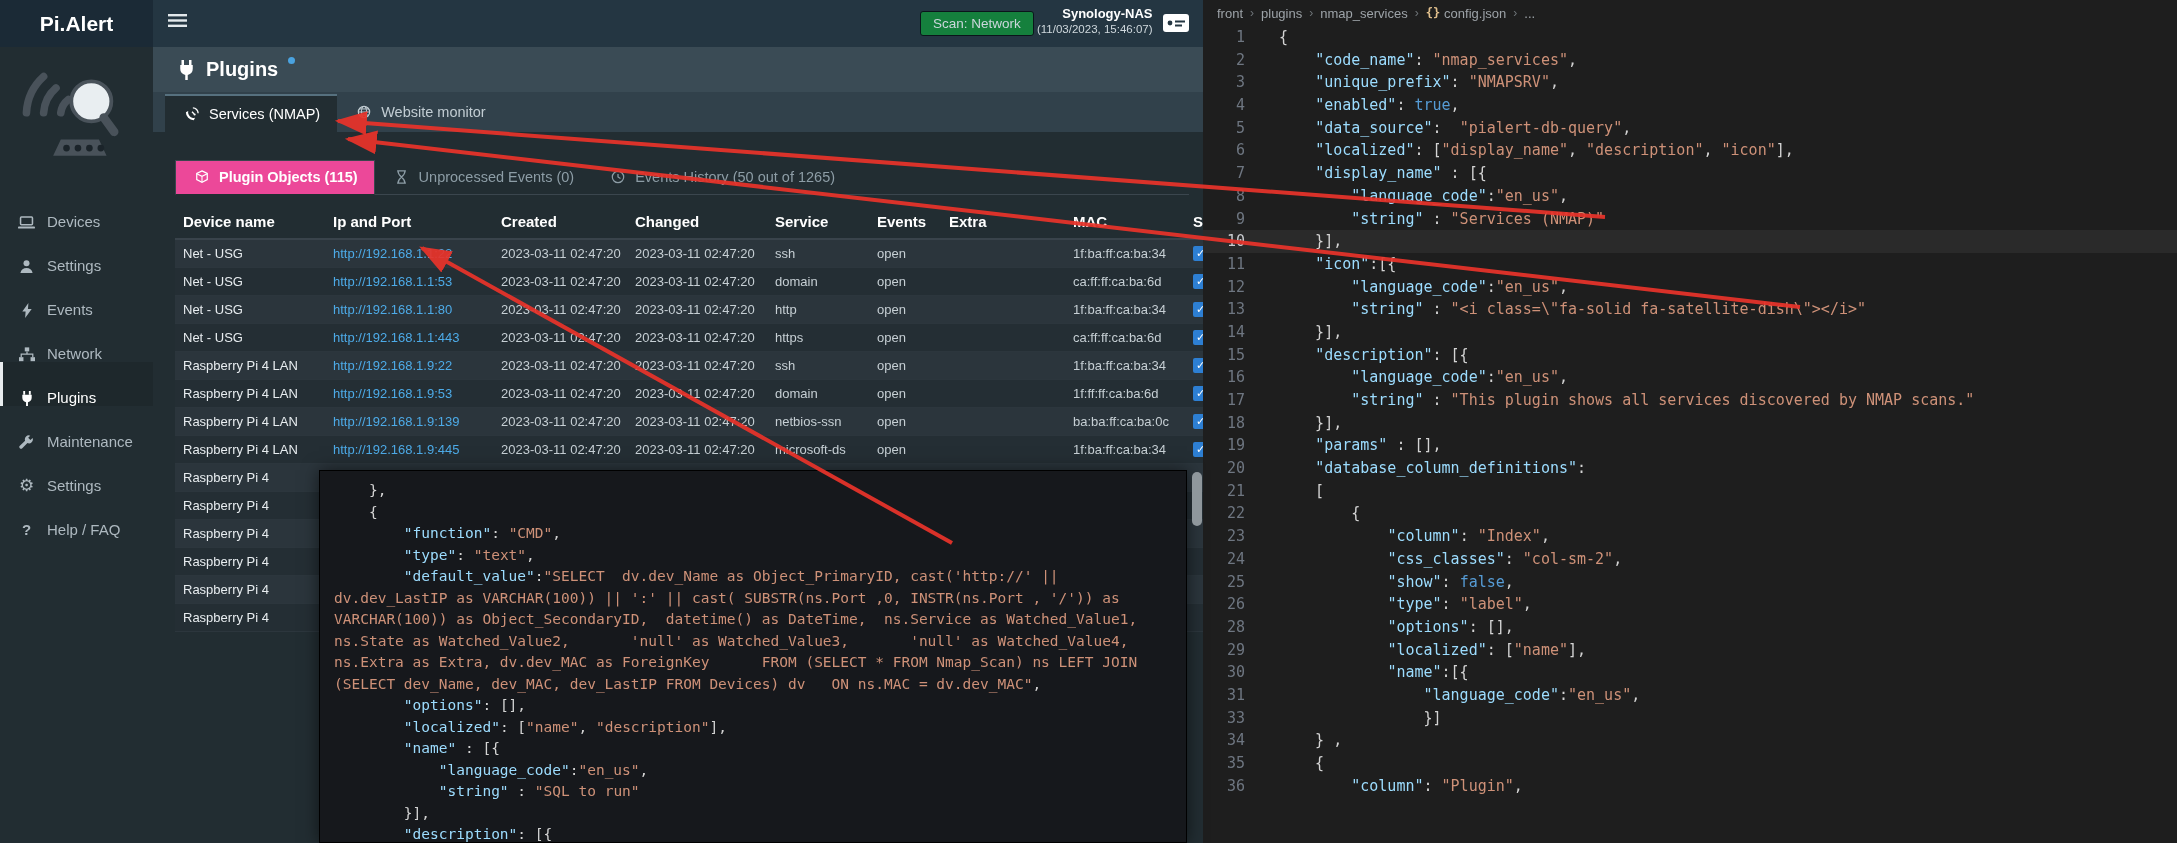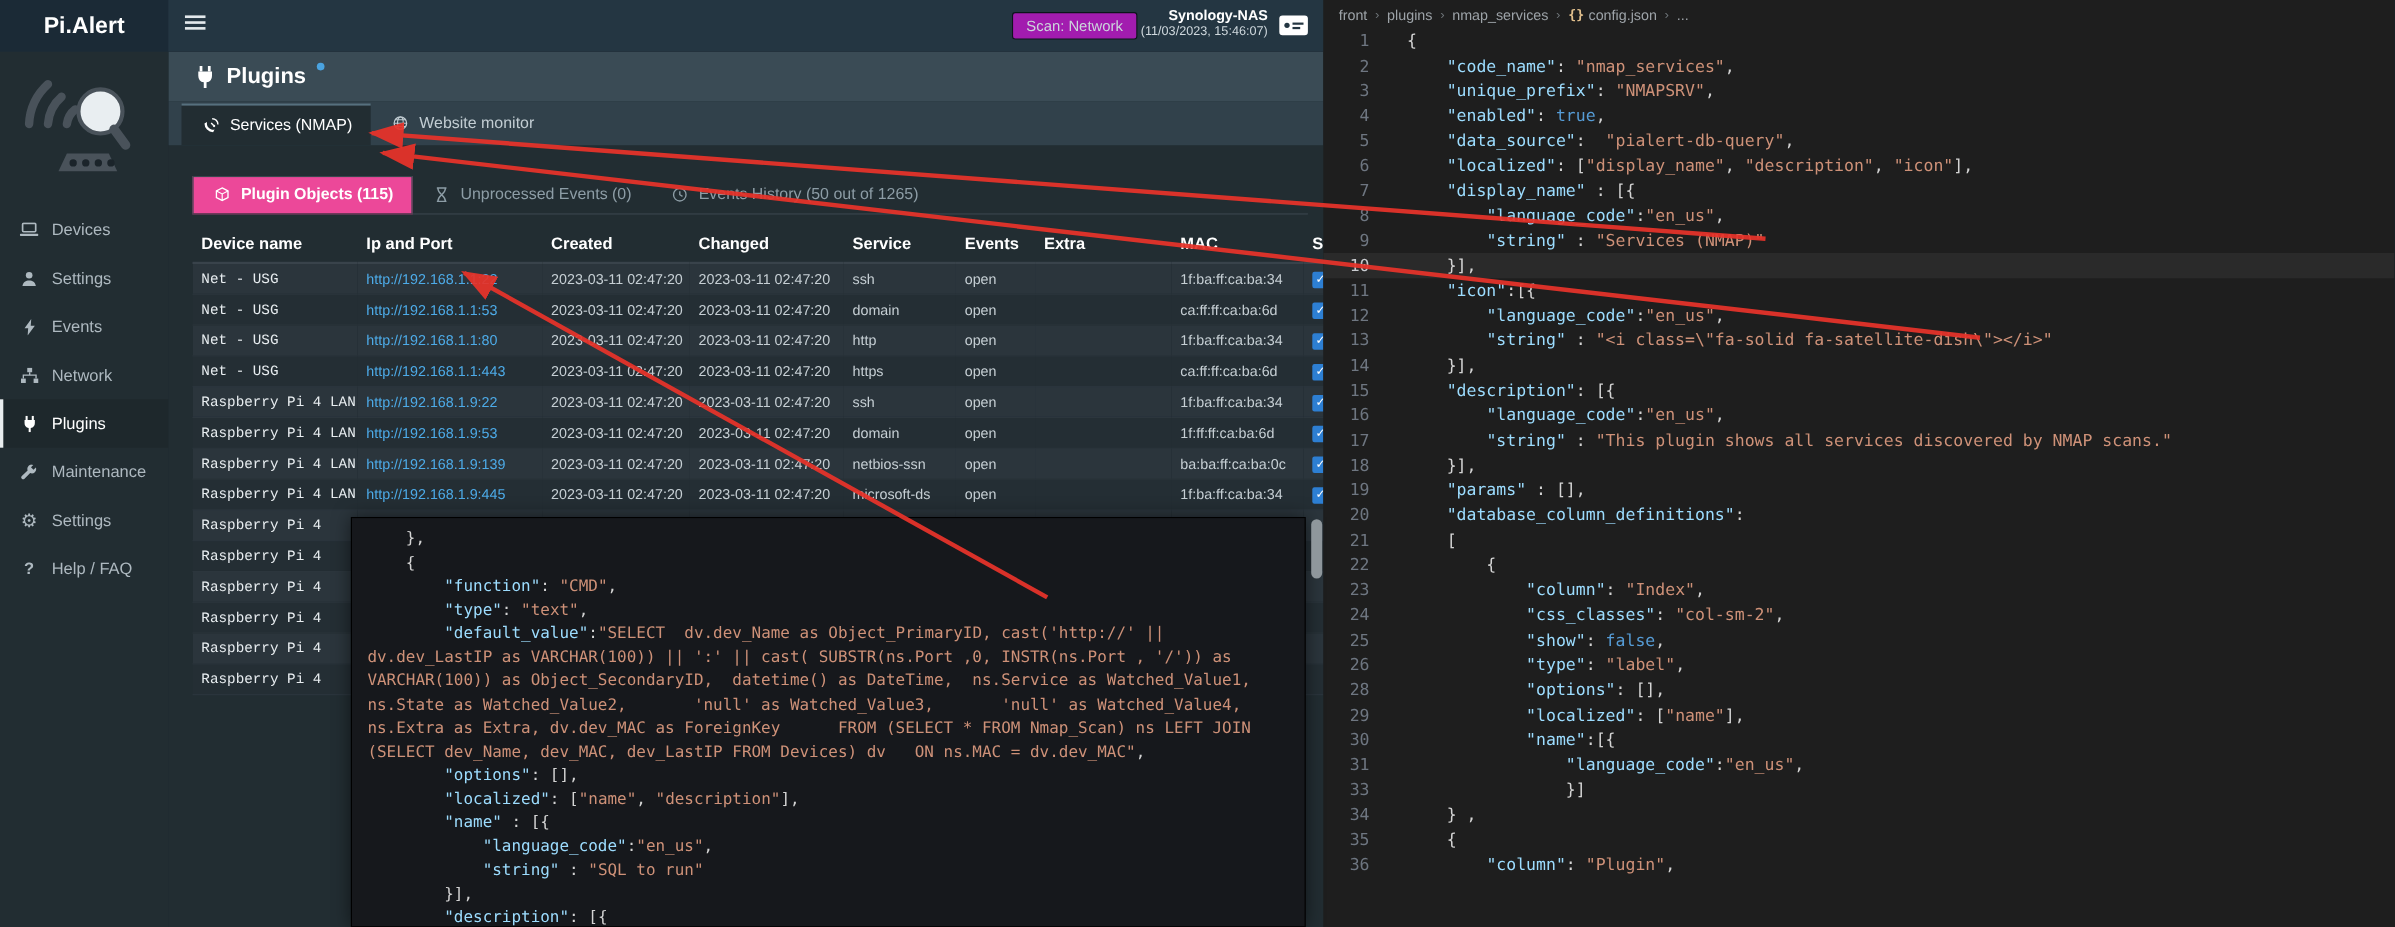--- a/index.html
+++ b/index.html
@@ -4,32 +4,32 @@
 <style>
   * { box-sizing: border-box; margin: 0; padding: 0; }
   body { background:#0d1114; font-family:"Liberation Sans", sans-serif; }
   #stage { position:relative; width:2177px; height:843px; overflow:hidden; background:#222d32; }
 
   
   .topbar { position:absolute; left:0; top:0; width:1203px; height:47px; background:#243642; z-index:2; }
   .brand { position:absolute; left:0; top:0; width:153px; height:47px; background:#1b2a36; color:#fff;
            font-size:21px; font-weight:bold; display:flex; align-items:center; justify-content:center; cursor:pointer; }
   .hamburger { position:absolute; left:168px; top:13px; color:#e3e9ec; cursor:pointer; }
-  .scan-badge { position:absolute; left:920px; top:11px; background:#a21caf; border:1px solid #0b151b; color:#ccd6dc;
+  .scan-badge { position:absolute; left:920px; top:11px; background:#15803d; border:1px solid #0b151b; color:#ccd6dc;
                 font-size:13.5px; padding:4px 12px; border-radius:3px; white-space:nowrap; }
   .host { position:absolute; left:1037px; top:6px;text-align:right; }
   .host-name { font-size:13px; font-weight:bold; color:#fff; }
   .host-time { font-size:11.5px; color:#cfd8dd; margin-top:2px; }
   .nas-icon { position:absolute; left:1160px; top:9px; cursor:pointer; }
 
   
   .sidebar { position:absolute; left:0; top:47px; width:153px; height:796px; background:#222d32; z-index:2; }
   .logo-art { width:124px; margin:18px auto 6px auto; }
   #side-menu { margin-top:10px; }
-  .sitem { height:44px; display:flex; align-items:center; gap:11px; padding-left:17px; color:#aeb9c0;
+  .sitem { height:44px; display:flex; align-items:flex-end; gap:11px; padding-left:17px; color:#aeb9c0;
            font-size:15px; cursor:pointer; }
   .sitem.active { background:#1e282c; border-left:3px solid #e9edef; padding-left:14px; color:#fff; }
   .mi { width:19px; display:inline-flex; justify-content:center; align-items:center; }
   .mi svg { display:block; }
   .gear-glyph { font-size:17px; line-height:1; }
   .q-glyph { font-size:15px; font-weight:bold; }
 
   
   .main { position:absolute; left:153px; top:47px; width:1050px; height:796px; background:#222d32; overflow:hidden; z-index:1; }
   .page-header { height:45px; background:#3a4b55; display:flex; align-items:center; gap:10px; padding-left:24px;
@@ -45,21 +45,21 @@
           border:1px solid transparent; margin-bottom:-1px; cursor:pointer; }
   .otab.active { color:#fff; font-weight:bold; background:#ec4899; border:1px solid #3b464e; border-bottom-color:#222d32;justify-content:flex-end; }
 
   table.objects { margin:12px 0 0 22px; border-collapse:collapse; table-layout:fixed; width:1048px; }
   th { font-size:15px; color:#fff; text-align:left; font-weight:bold; padding:6px 8px 8px 8px;
        border-bottom:2px solid #39434b; white-space:nowrap; overflow:hidden; cursor:pointer; }
   td { height:28px; padding:0 8px; color:#c6cfd4; font-size:13px; border-bottom:1px solid #2c363d;
        white-space:nowrap; overflow:hidden; }
   tr.odd td { background:#2b353c; }
   tr.even td { background:#242e34; }
-  td.device { color:#e8edf0;font-family:Liberation Mono, monospace; }
+  td.device { color:#e8edf0; }
   a.ip { color:#4dabe8; text-decoration:none; cursor:pointer; }
   .cb { display:inline-block; width:15px; height:15px; background:#2d7fd3; border-radius:2px; color:#fff;
         font-size:11px; line-height:15px; text-align:center; cursor:pointer; }
 
   
   .code-overlay { position:absolute; left:319px; top:470px; width:868px; height:373px; background:#16181c;
                   border:1px solid #000; box-shadow:0 0 16px rgba(0,0,0,.55); z-index:5; overflow:hidden; }
   .code-overlay pre { padding:9px 20px 8px 14px; font-family:"DejaVu Sans Mono", monospace; font-size:14.5px;
                       line-height:21.5px; color:#d4d4d4; white-space:pre-wrap; }
   .app-thumb { position:absolute; left:1192px; top:472px; width:10px; height:54px; background:#8f979c;

